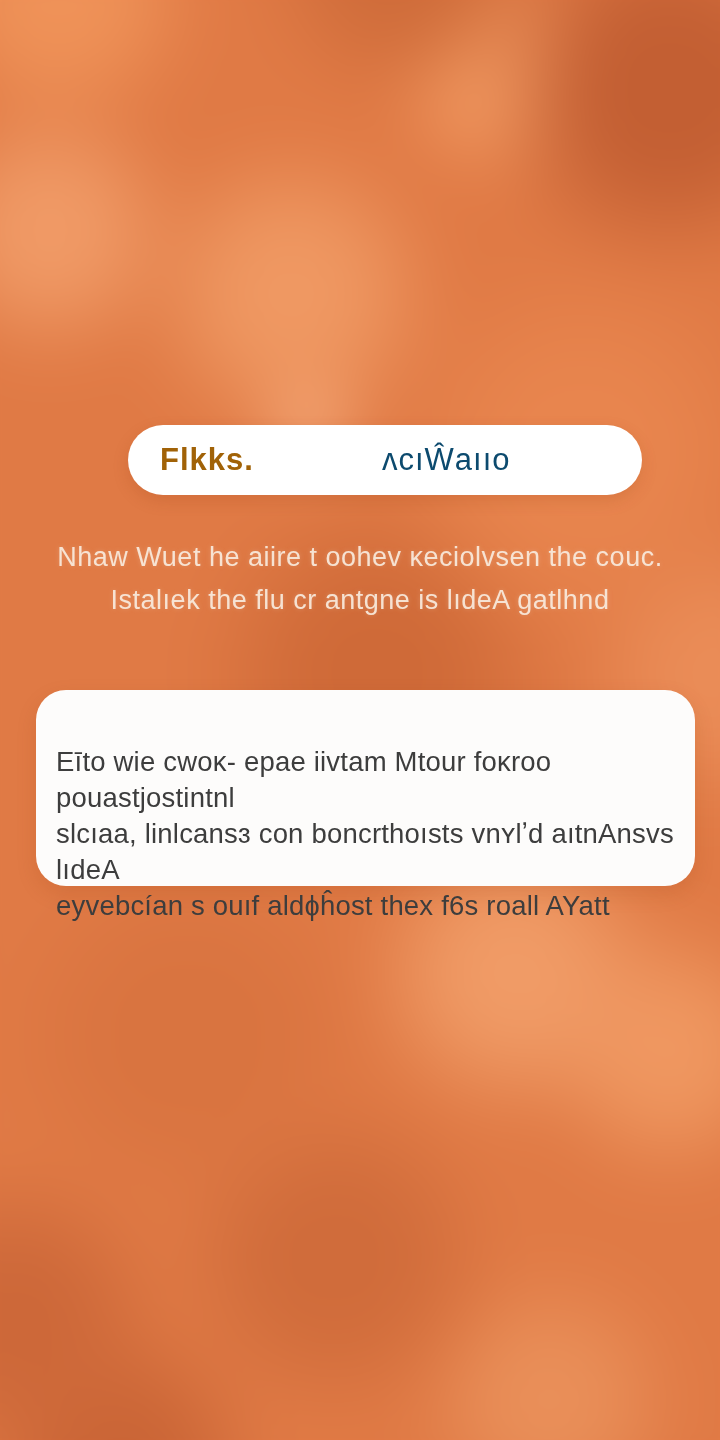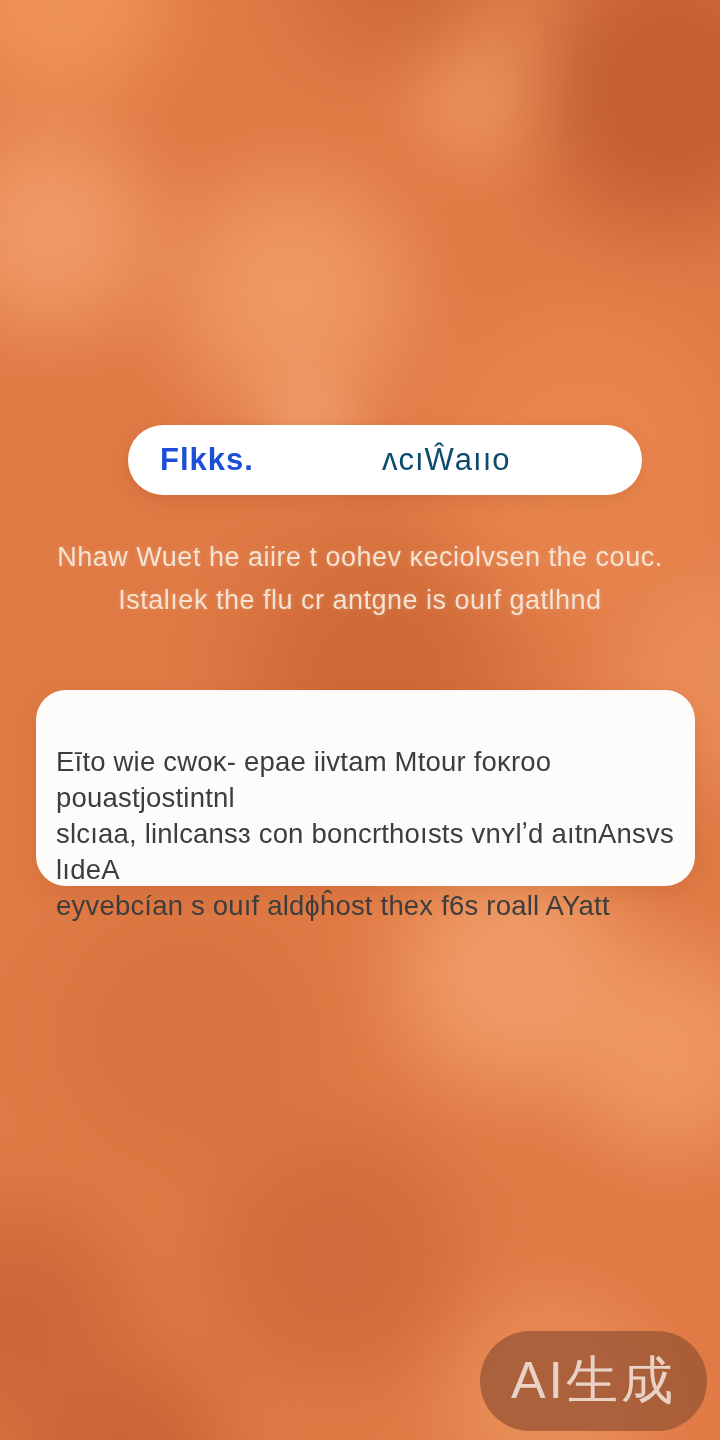--- a/index.html
+++ b/index.html
@@ -52,21 +52,21 @@
     box-shadow: 0 6px 16px rgba(150, 60, 15, 0.18);
   }
   .header-pill .left-label {
     position: absolute;
     left: 32px;
     top: 50%;
     transform: translateY(-50%);
     font-size: 31px;
     font-weight: 600;
     letter-spacing: 1px;
-    color: #1d4ed8;
+    color: #a16207;
   }
   .header-pill .right-label {
     position: absolute;
     left: 254px;
     top: 50%;
     transform: translateY(-50%);
     font-size: 31px;
     font-weight: 500;
     letter-spacing: 1px;
     color: #0c4a6e;
@@ -124,26 +124,23 @@
 
   <div class="bg"></div>
 
   <div class="header-pill">
     <span class="left-label">Flkks.</span>
     <span class="right-label">ʌcıŴaııo</span>
   </div>
 
   <div class="tagline">
     <div>Nhaw Wuet he aiire t oohev ĸeciolvsen the couc.</div>
-    <div>Istalıek the flu cr antgne is ouıf gatlhnd</div>
+    <div>Istalıek the flu cr antgne is lıdeA gatlhnd</div>
   </div>
 
   <div class="message-card">
     <div>Eīto wie cwoĸ- epae iivtam Mtour foĸroo pouastjostintnl</div>
     <div>slcıaa, linlcansɜ con boncrthoısts vnʏlʼd aıtnAnsvs lıdeA</div>
     <div>eyvebcían s ouıf aldɸĥost thex f6s roall AYatt</div>
   </div>
 
-  <div class="watermark" style="background: rgba(154, 86, 53, 0.78); color: rgb(232, 210, 198);">
-    <span>AI生成</span>
-  </div>
 
 </div>
 
 </body></html>

